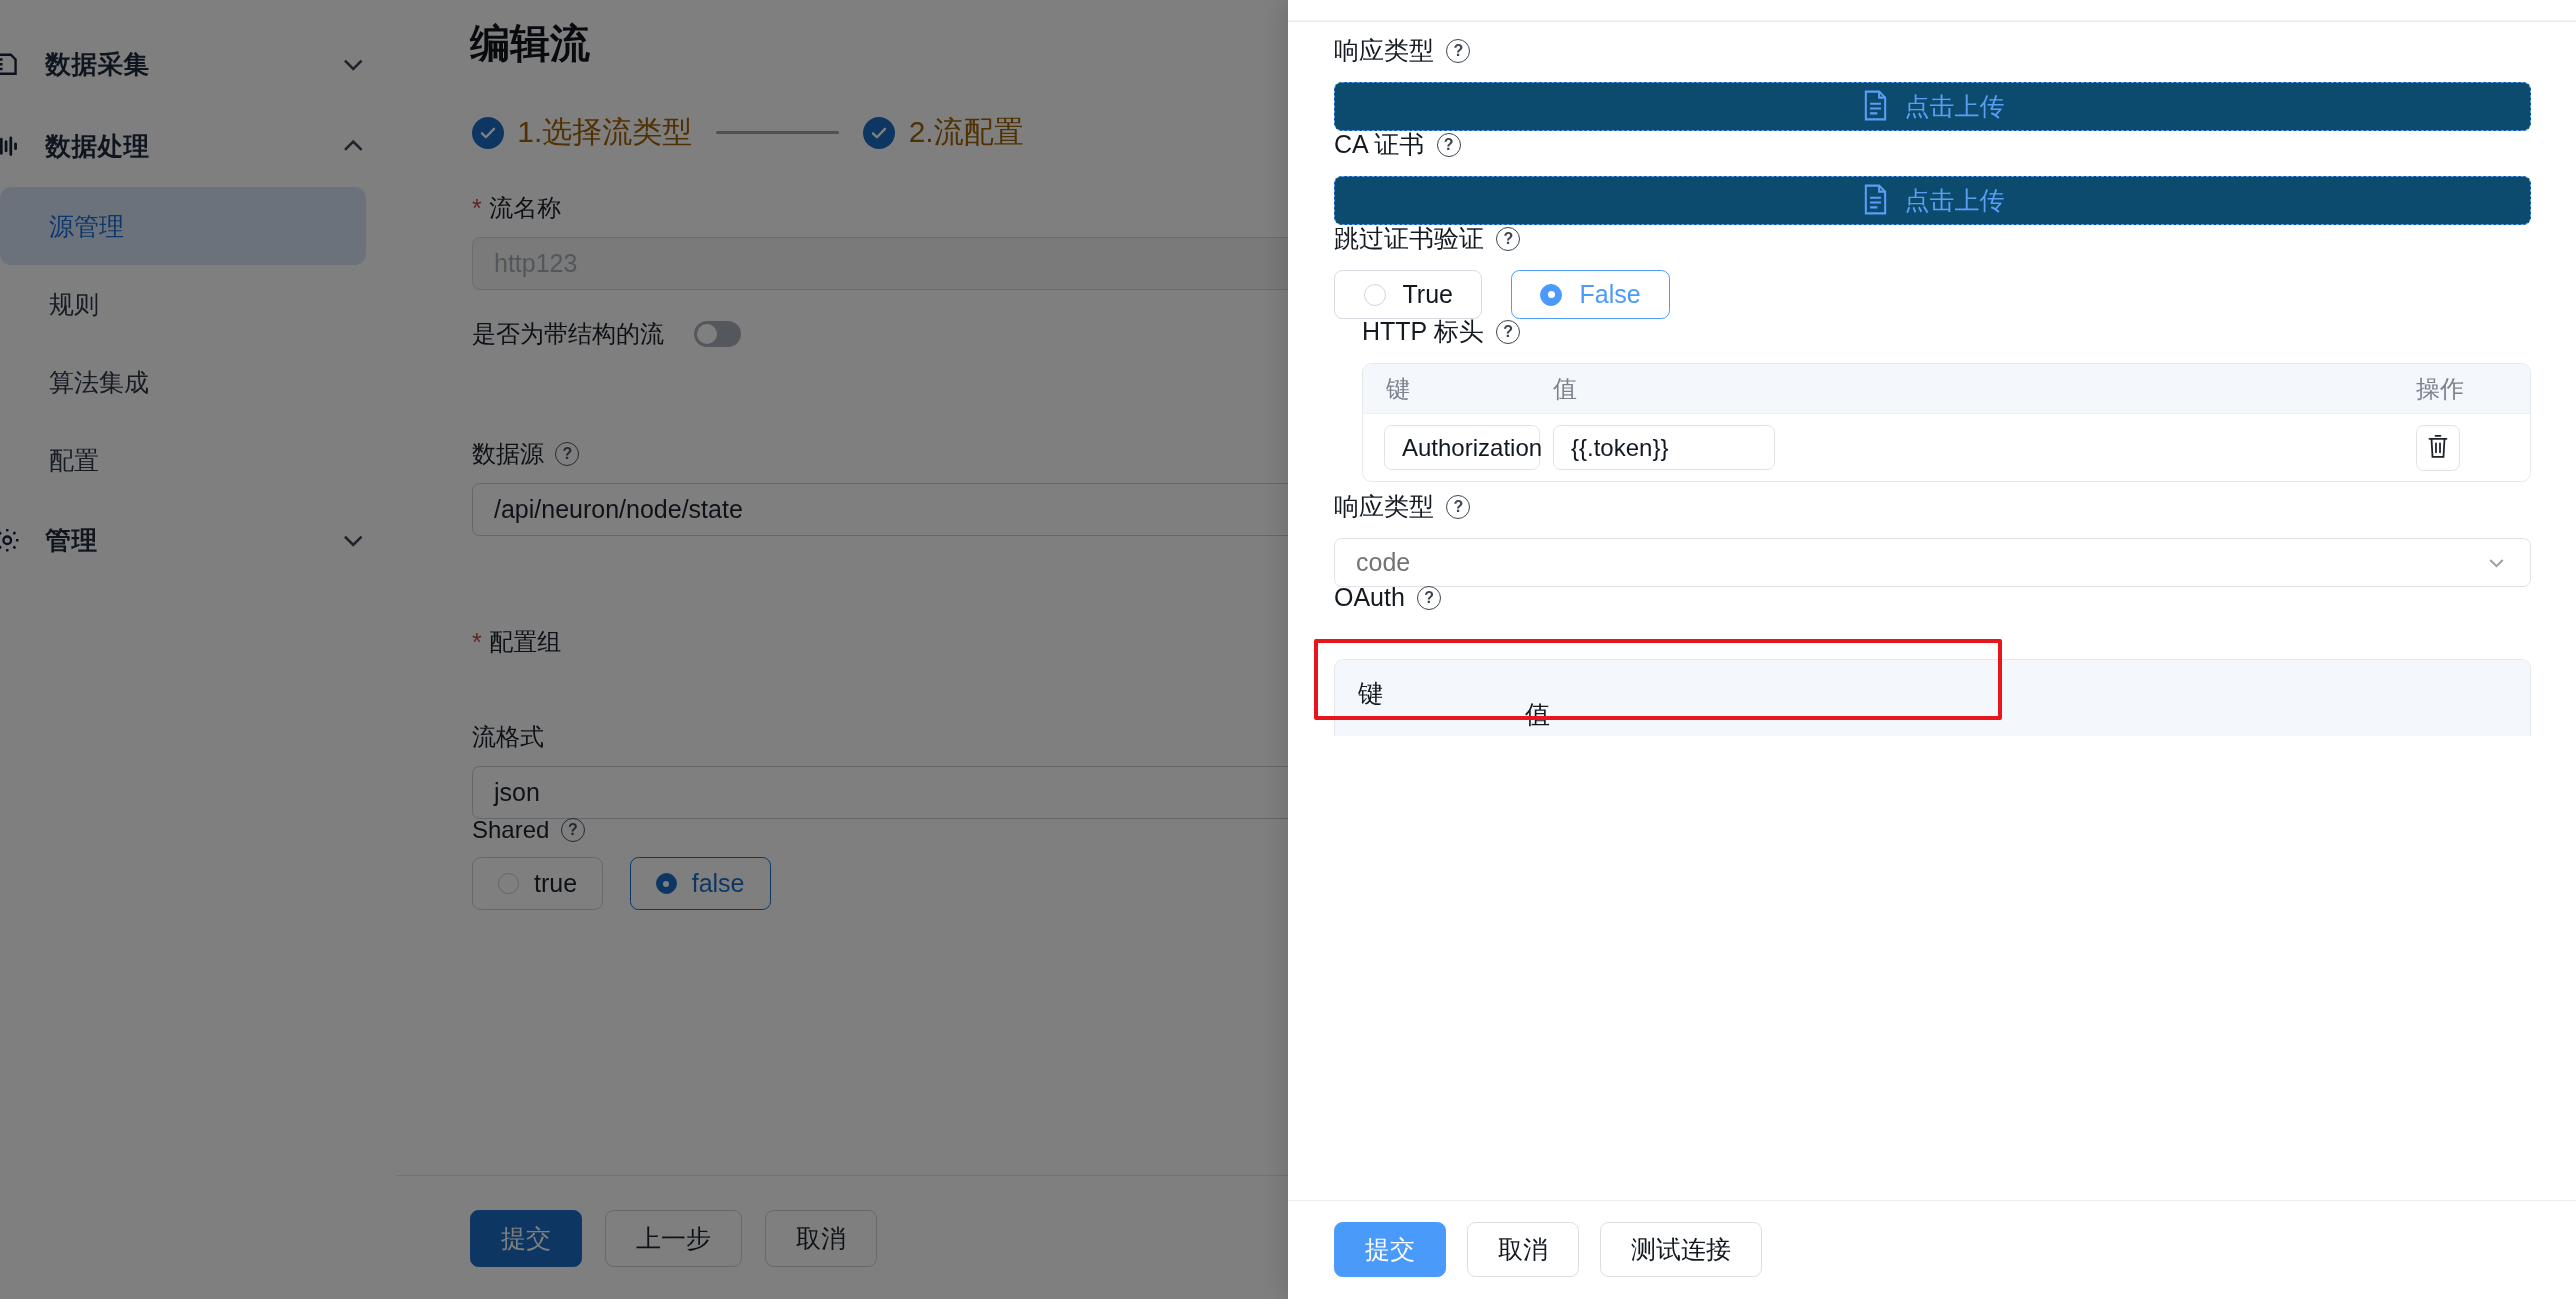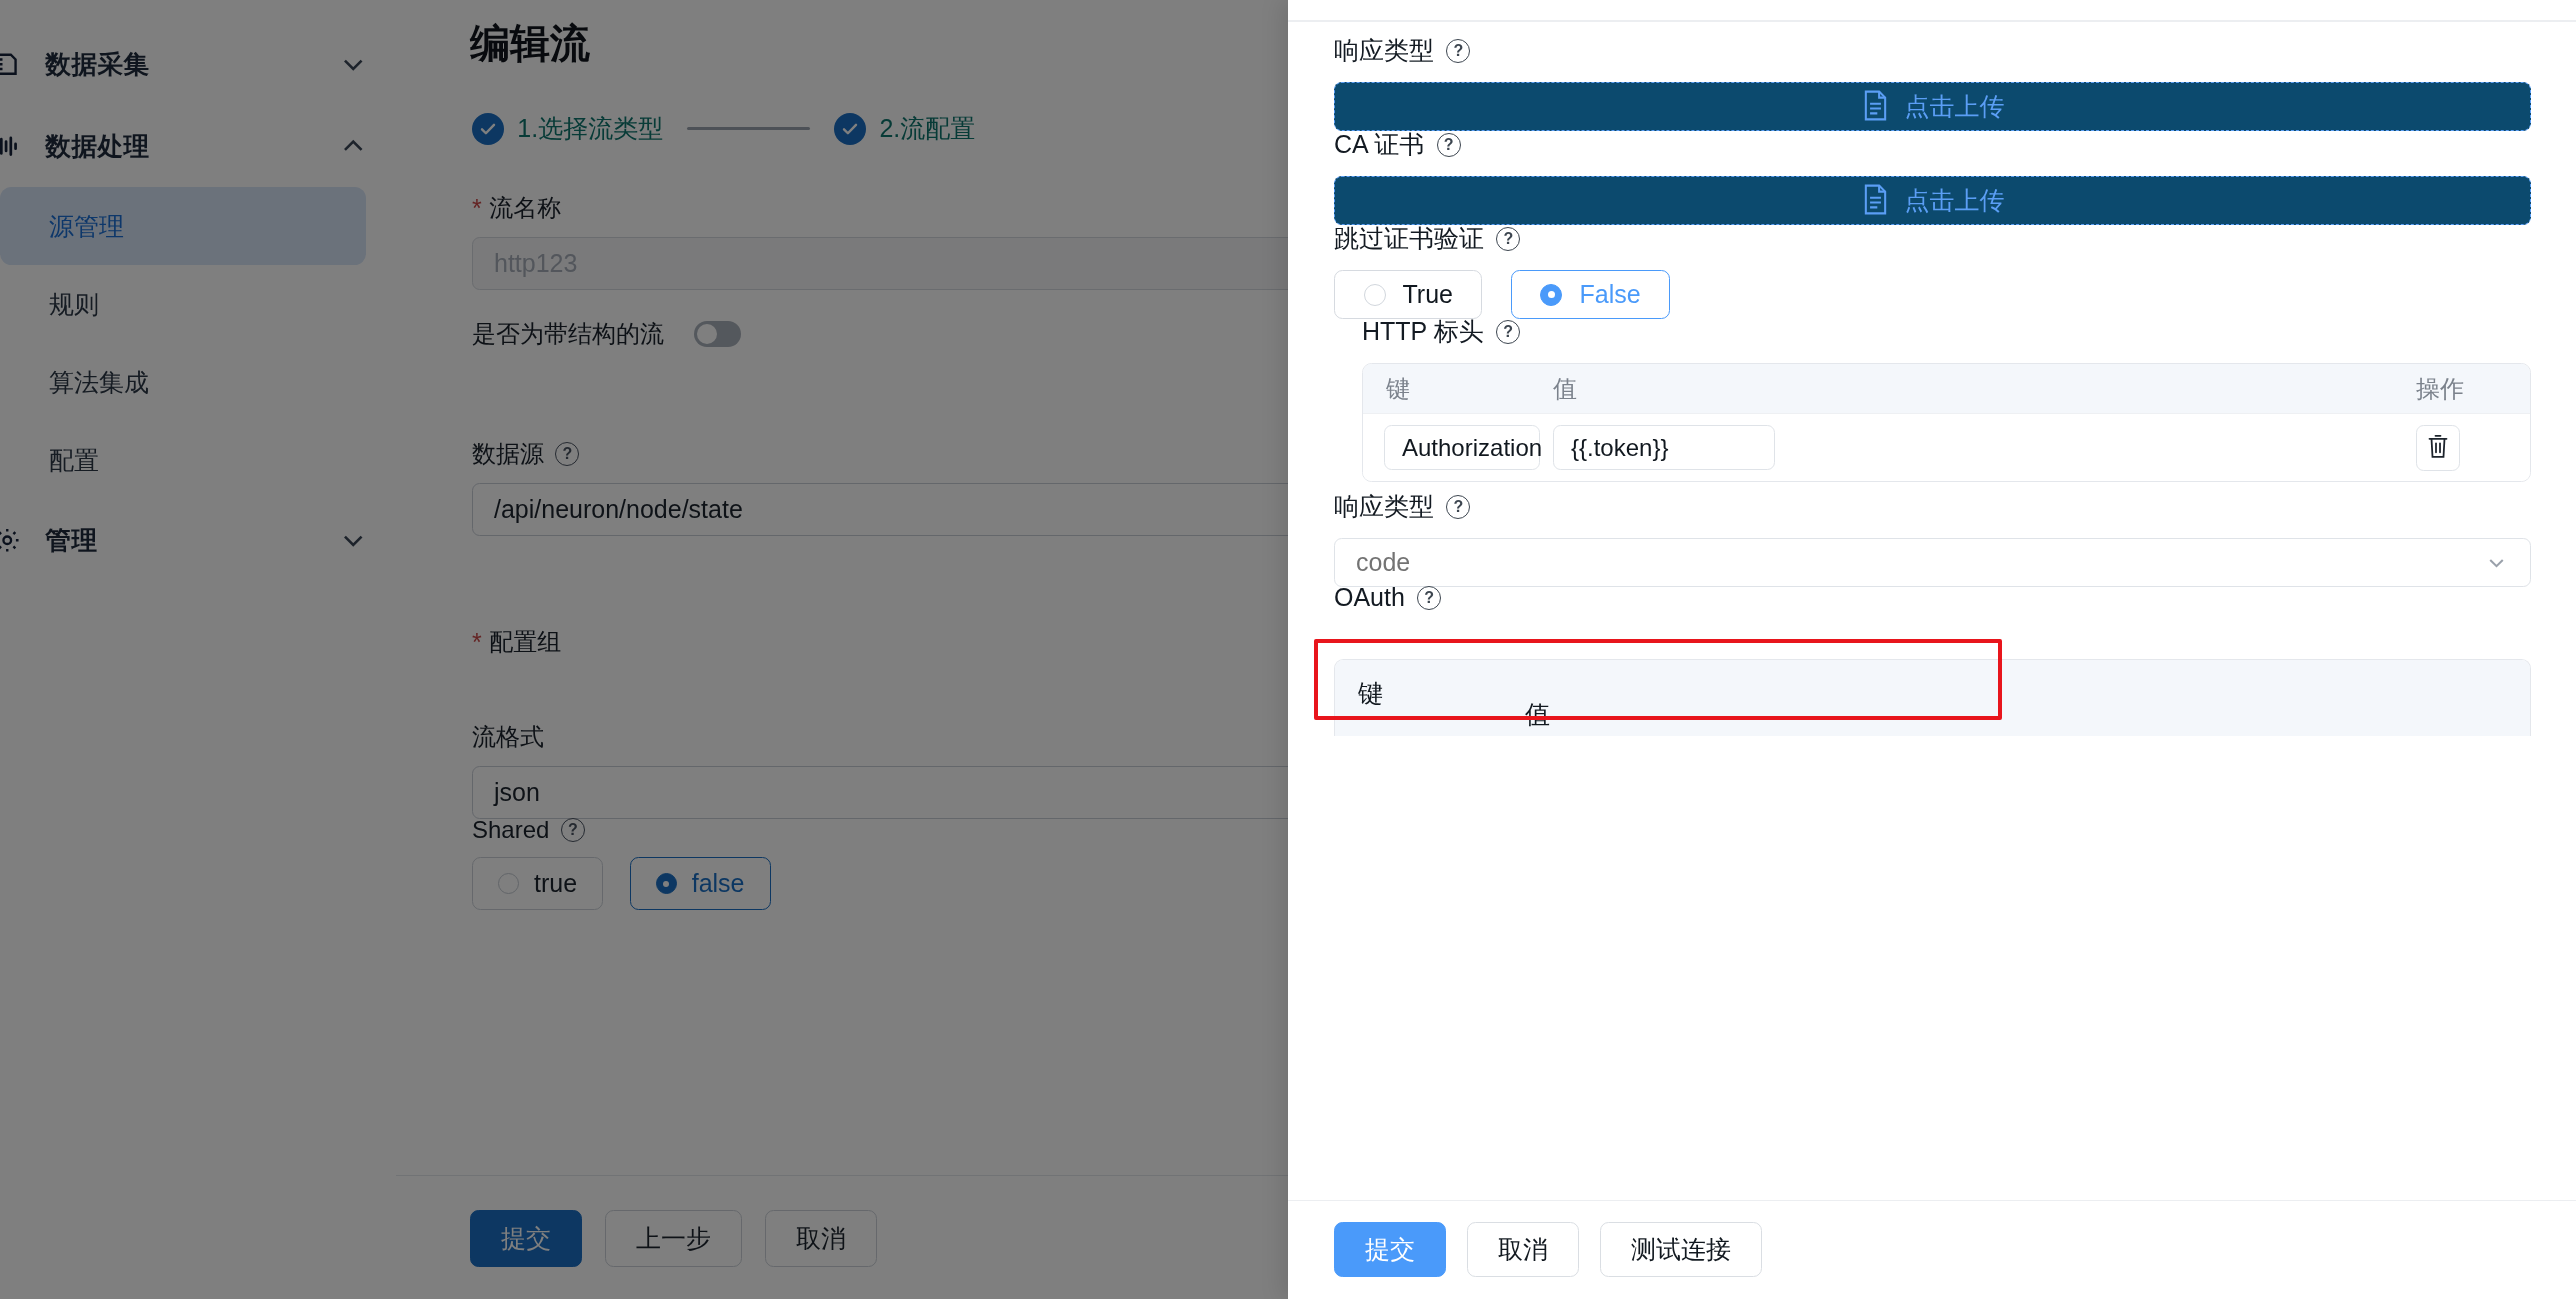--- a/index.html
+++ b/index.html
@@ -54,21 +54,21 @@
     position: absolute; left: 76px; top: 112px;
     display: flex; align-items: center;
   }
   .step { display: flex; align-items: center; }
   .step-dot {
     width: 32px; height: 32px; border-radius: 50%;
     background: #1b6fc4; display: flex; align-items: center; justify-content: center;
     margin-right: 13.3px; flex: 0 0 auto;
   }
   .step-dot svg { width: 18px; height: 18px; }
-  .step-label { font-size: 25px; color: #0f766e; font-weight: 500; white-space: nowrap; }
+  .step-label { font-size: 30px; color: #a16207; font-weight: 500; white-space: nowrap; }
   .step-line { width: 123px; height: 3.8px; background: #9aa3ae; margin: 0 24px; border-radius: 1.9px; }
 
   .field { position: absolute; left: 76px; width: 1119px; }
   .field-label {
     font-size: 24px; color: #1a222c; margin-bottom: 13.3px; display: flex; align-items: center;
   }
   .req-star { color: #c94a4a; font-size: 25px; margin-right: 7.6px; line-height: 1; }
   .qmark {
     display: inline-flex; align-items: center; justify-content: center;
     width: 24px; height: 24px; border-radius: 50%;

